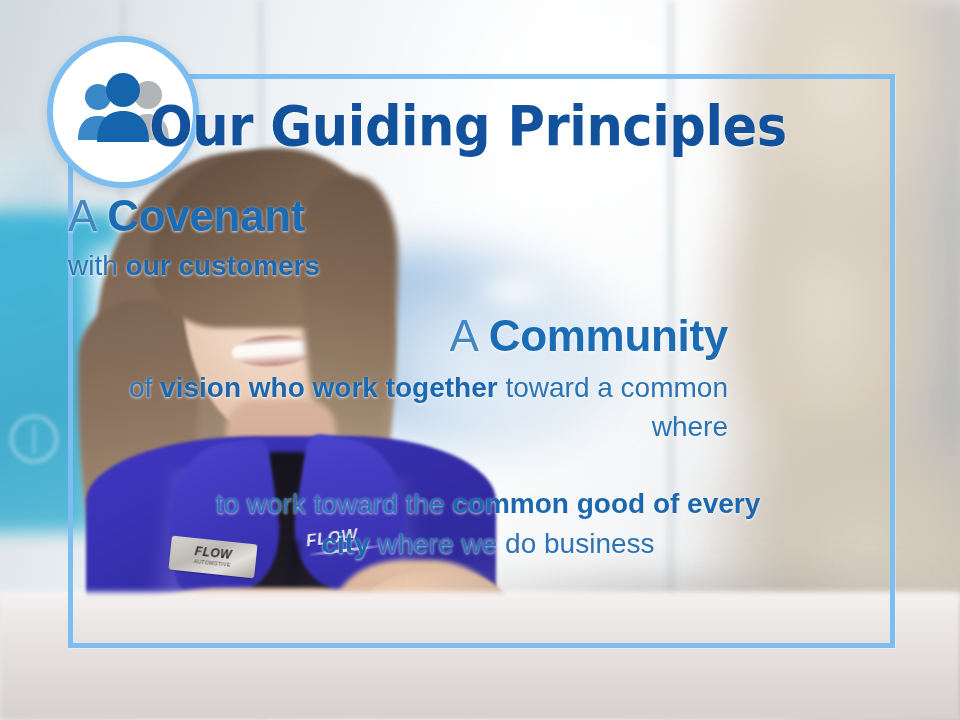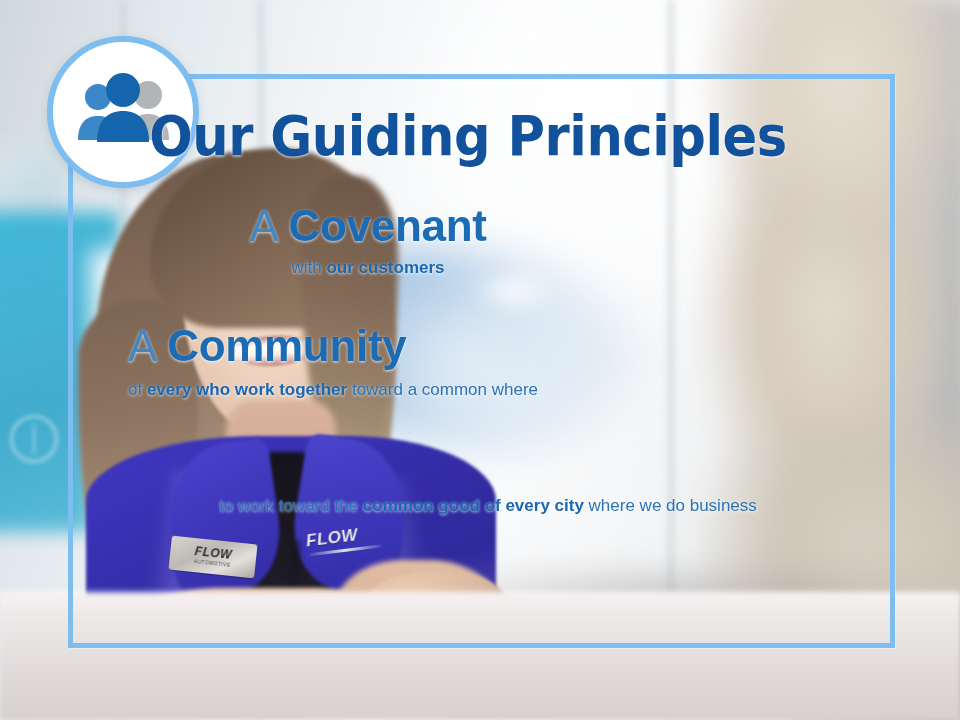--- a/index.html
+++ b/index.html
@@ -409,21 +409,21 @@
     box-shadow: 0 3px 10px rgba(60,90,120,.18);
     display: flex;
     align-items: center;
     justify-content: center;
   }
   .badge-icon { width: 104px; height: 80px; display: block; }
 
   
   .content {
     position: absolute;
-    left: 68px; top: 84px;
+    left: 68px; top: 74px;
     width: 827px; height: 574px;
   }
   .headline {
     position: absolute;
     left: 0; top: 20px;
     width: 800px;
     text-align: center;
     font-family: "DejaVu Sans", sans-serif;
     font-weight: 700;
     font-size: 55px;
@@ -441,30 +441,30 @@
     font-size: 44px;
     line-height: 1.08;
     color: #2f7ec0;
     white-space: nowrap;
     text-shadow: 0 1px 3px rgba(255,255,255,.8);
   }
   .p-title .art { font-weight: 400; color: #4286c4; }
   .p-title .word { font-weight: 700; color: #1b6cb4; letter-spacing: -.3px; }
   .p-sub {
     font-family: "Liberation Sans", sans-serif;
-    font-size: 17px;
+    font-size: 28px;
     line-height: 1.42;
     color: #2c73b6;
     text-shadow: 0 1px 3px rgba(255,255,255,.8);
   }
   .p-sub b { font-weight: 700; color: #1b68b0; }
 
   
-  .pr-1 { left: 0;   top: 118px; width: 600px; text-align: center; }
-  .pr-2 { left: 60px; top: 238px; width: 600px; text-align: left; }
+  .pr-1 { left: 0;   top: 118px; width: 600px; text-align: left; }
+  .pr-2 { left: 60px; top: 238px; width: 600px; text-align: right; }
   .pr-3 { left: 120px; top: 390px; width: 600px; text-align: center; }
   .pr-1 .p-sub { margin-top: 6px; }
   .pr-2 .p-sub { margin-top: 8px; }
   .pr-3 .p-sub { margin-top: 20px; }
 </style>
 </head>
 <body>
 
 <div id="stage">
 
@@ -552,21 +552,21 @@
         <span>with </span><b>our customers</b><span></span>
       </div>
     </div>
 
     <div class="principle pr-2">
       <div class="p-title">
         <span class="art">A</span>
         <span class="word">Community</span>
       </div>
       <div class="p-sub">
-        <span>of </span><b>every who work together</b><span> toward a common where</span>
+        <span>of </span><b>vision who work together</b><span> toward a common where</span>
       </div>
     </div>
 
     <div class="principle pr-3">
       <div class="p-sub">
         <span>to work toward the </span><b>common good of every city</b><span> where we do business</span>
       </div>
     </div>
 
   </div>

